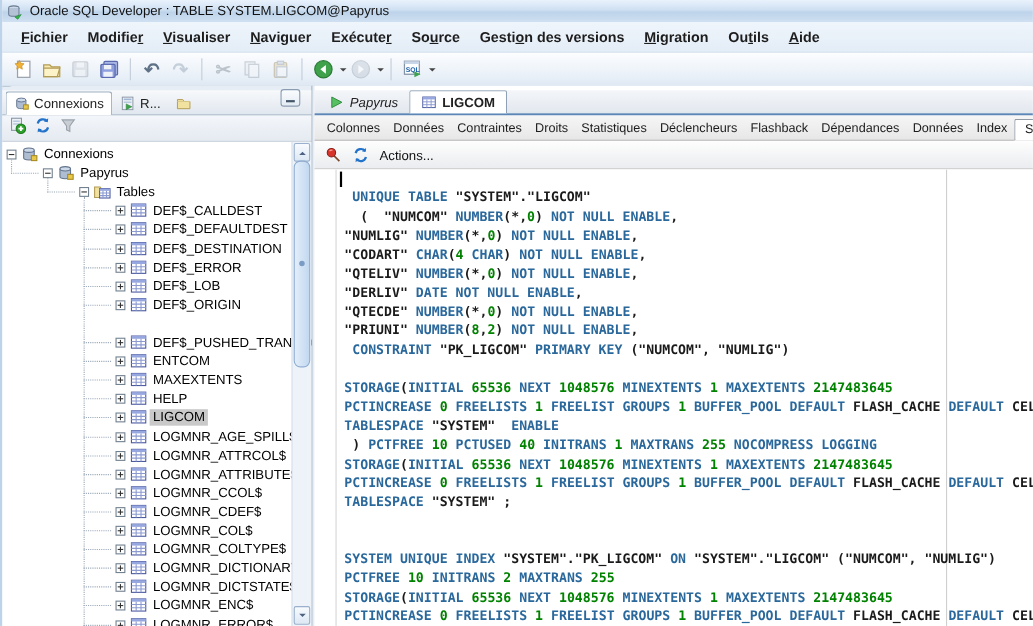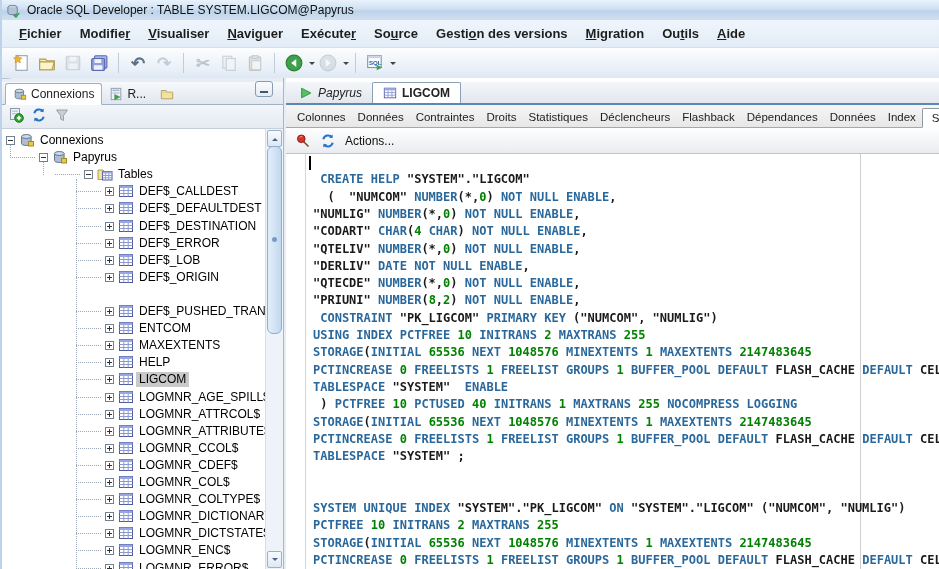--- a/index.html
+++ b/index.html
@@ -298,21 +298,21 @@
           <div class="tree-row" style="top: 20.1px;">
             <span class="tree-stub" style="left:8px;width:25px;top:8px"></span>
             <span class="tree-exp minus" style="left:37px"></span>
             <span class="tree-ico" style="left:50px"><svg viewBox="0 0 16 16">
                 <path d="M2.5 4.5 v7 c0 1.1 2 2 4.8 2 s4.8 -.9 4.8 -2 v-7" fill="#aebdd2" stroke="#63758e"></path>
                 <ellipse cx="7.3" cy="4.5" rx="4.8" ry="2" fill="#cdd9e8" stroke="#63758e"></ellipse>
                 <rect x="9.5" y="9.5" width="5" height="4.5" fill="#e8c84a" stroke="#a88a20"></rect>
               </svg></span>
             <span class="tree-label" style="left:68px">Papyrus</span>
           </div>
-          <div class="tree-row" style="top: 37.2px; margin-left: 12px;">
+          <div class="tree-row" style="top: 37.2px;">
             <span class="tree-stub" style="left:41px;width:25px;top:8px"></span>
             <span class="tree-exp minus" style="left:70px"></span>
             <span class="tree-ico" style="left:83px"><svg viewBox="0 0 16 16">
                 <path d="M1 4 h5 l1.5 2 h6 v7.5 h-12.5 z" fill="#f2e2a0" stroke="#b29b54"></path>
                 <rect x="5.5" y="5.5" width="9.5" height="8.5" fill="#fff" stroke="#4c5aa0"></rect>
                 <rect x="5.5" y="5.5" width="9.5" height="2" fill="#97a7e0"></rect>
                 <path d="M5.5 9.5 h9.5 M5.5 11.8 h9.5 M8.6 7.5 v6.5 M11.8 7.5 v6.5" stroke="#8c9ad0" fill="none"></path>
               </svg></span>
             <span class="tree-label" style="left:101px">Tables</span>
           </div>
@@ -611,30 +611,29 @@
             </svg>
           </span>
         <span>Actions...</span>
       </div>
       <div class="rp-editor">
         <div class="gutter-line"></div>
         <div class="margin-line"></div>
         <div class="caret"></div>
         <div class="code" id="code">
             <div class="code-line" style="top: 0px;"></div>
-            <div class="code-line" style="top: 17.3px;"><span class="p"> </span><span class="k">CREATE HELP</span><span class="p"> "SYSTEM"."LIGCOM"</span></div>
+            <div class="code-line" style="top: 17.3px;"><span class="p"> </span><span class="k">UNIQUE TABLE</span><span class="p"> "SYSTEM"."LIGCOM"</span></div>
             <div class="code-line" style="top: 34.6px;"><span class="p">  (  "NUMCOM" </span><span class="k">NUMBER</span><span class="p">(*,</span><span class="n">0</span><span class="p">) </span><span class="k">NOT NULL ENABLE</span><span class="p">,</span></div>
             <div class="code-line" style="top: 51.9px;"><span class="p">"NUMLIG" </span><span class="k">NUMBER</span><span class="p">(*,</span><span class="n">0</span><span class="p">) </span><span class="k">NOT NULL ENABLE</span><span class="p">,</span></div>
             <div class="code-line" style="top: 69.2px;"><span class="p">"CODART" </span><span class="k">CHAR</span><span class="p">(</span><span class="n">4</span><span class="p"> </span><span class="k">CHAR</span><span class="p">) </span><span class="k">NOT NULL ENABLE</span><span class="p">,</span></div>
             <div class="code-line" style="top: 86.5px;"><span class="p">"QTELIV" </span><span class="k">NUMBER</span><span class="p">(*,</span><span class="n">0</span><span class="p">) </span><span class="k">NOT NULL ENABLE</span><span class="p">,</span></div>
             <div class="code-line" style="top: 103.8px;"><span class="p">"DERLIV" </span><span class="k">DATE NOT NULL ENABLE</span><span class="p">,</span></div>
             <div class="code-line" style="top: 121.1px;"><span class="p">"QTECDE" </span><span class="k">NUMBER</span><span class="p">(*,</span><span class="n">0</span><span class="p">) </span><span class="k">NOT NULL ENABLE</span><span class="p">,</span></div>
             <div class="code-line" style="top: 138.4px;"><span class="p">"PRIUNI" </span><span class="k">NUMBER</span><span class="p">(</span><span class="n">8</span><span class="p">,</span><span class="n">2</span><span class="p">) </span><span class="k">NOT NULL ENABLE</span><span class="p">,</span></div>
             <div class="code-line" style="top: 155.7px;"><span class="p"> </span><span class="k">CONSTRAINT</span><span class="p"> "PK_LIGCOM" </span><span class="k">PRIMARY KEY</span><span class="p"> ("NUMCOM", "NUMLIG")</span></div>
-            <div class="code-line" style="top: 173px;"><span class="k">USING INDEX PCTFREE</span><span class="p"> </span><span class="n">10</span><span class="p"> </span><span class="k">INITRANS</span><span class="p"> </span><span class="n">2</span><span class="p"> </span><span class="k">MAXTRANS</span><span class="p"> </span><span class="n">255</span></div>
             <div class="code-line" style="top: 190.3px;"><span class="k">STORAGE</span><span class="p">(</span><span class="k">INITIAL</span><span class="p"> </span><span class="n">65536</span><span class="p"> </span><span class="k">NEXT</span><span class="p"> </span><span class="n">1048576</span><span class="p"> </span><span class="k">MINEXTENTS</span><span class="p"> </span><span class="n">1</span><span class="p"> </span><span class="k">MAXEXTENTS</span><span class="p"> </span><span class="n">2147483645</span></div>
             <div class="code-line" style="top: 207.6px;"><span class="k">PCTINCREASE</span><span class="p"> </span><span class="n">0</span><span class="p"> </span><span class="k">FREELISTS</span><span class="p"> </span><span class="n">1</span><span class="p"> </span><span class="k">FREELIST GROUPS</span><span class="p"> </span><span class="n">1</span><span class="p"> </span><span class="k">BUFFER_POOL DEFAULT</span><span class="p"> FLASH_CACHE </span><span class="k">DEFAULT</span><span class="p"> CELL_F</span></div>
             <div class="code-line" style="top: 224.9px;"><span class="k">TABLESPACE</span><span class="p"> "SYSTEM"  </span><span class="k">ENABLE</span></div>
             <div class="code-line" style="top: 242.2px;"><span class="p"> ) </span><span class="k">PCTFREE</span><span class="p"> </span><span class="n">10</span><span class="p"> </span><span class="k">PCTUSED</span><span class="p"> </span><span class="n">40</span><span class="p"> </span><span class="k">INITRANS</span><span class="p"> </span><span class="n">1</span><span class="p"> </span><span class="k">MAXTRANS</span><span class="p"> </span><span class="n">255</span><span class="p"> </span><span class="k">NOCOMPRESS LOGGING</span></div>
             <div class="code-line" style="top: 259.5px;"><span class="k">STORAGE</span><span class="p">(</span><span class="k">INITIAL</span><span class="p"> </span><span class="n">65536</span><span class="p"> </span><span class="k">NEXT</span><span class="p"> </span><span class="n">1048576</span><span class="p"> </span><span class="k">MINEXTENTS</span><span class="p"> </span><span class="n">1</span><span class="p"> </span><span class="k">MAXEXTENTS</span><span class="p"> </span><span class="n">2147483645</span></div>
             <div class="code-line" style="top: 276.8px;"><span class="k">PCTINCREASE</span><span class="p"> </span><span class="n">0</span><span class="p"> </span><span class="k">FREELISTS</span><span class="p"> </span><span class="n">1</span><span class="p"> </span><span class="k">FREELIST GROUPS</span><span class="p"> </span><span class="n">1</span><span class="p"> </span><span class="k">BUFFER_POOL DEFAULT</span><span class="p"> FLASH_CACHE </span><span class="k">DEFAULT</span><span class="p"> CELL_F</span></div>
             <div class="code-line" style="top: 294.1px;"><span class="k">TABLESPACE</span><span class="p"> "SYSTEM" ;</span></div>
             <div class="code-line" style="top: 311.4px;"></div>
             <div class="code-line" style="top: 328.7px;"></div>
             <div class="code-line" style="top: 346px;"><span class="k">SYSTEM UNIQUE INDEX</span><span class="p"> "SYSTEM"."PK_LIGCOM" </span><span class="k">ON</span><span class="p"> "SYSTEM"."LIGCOM" ("NUMCOM", "NUMLIG")</span></div>

